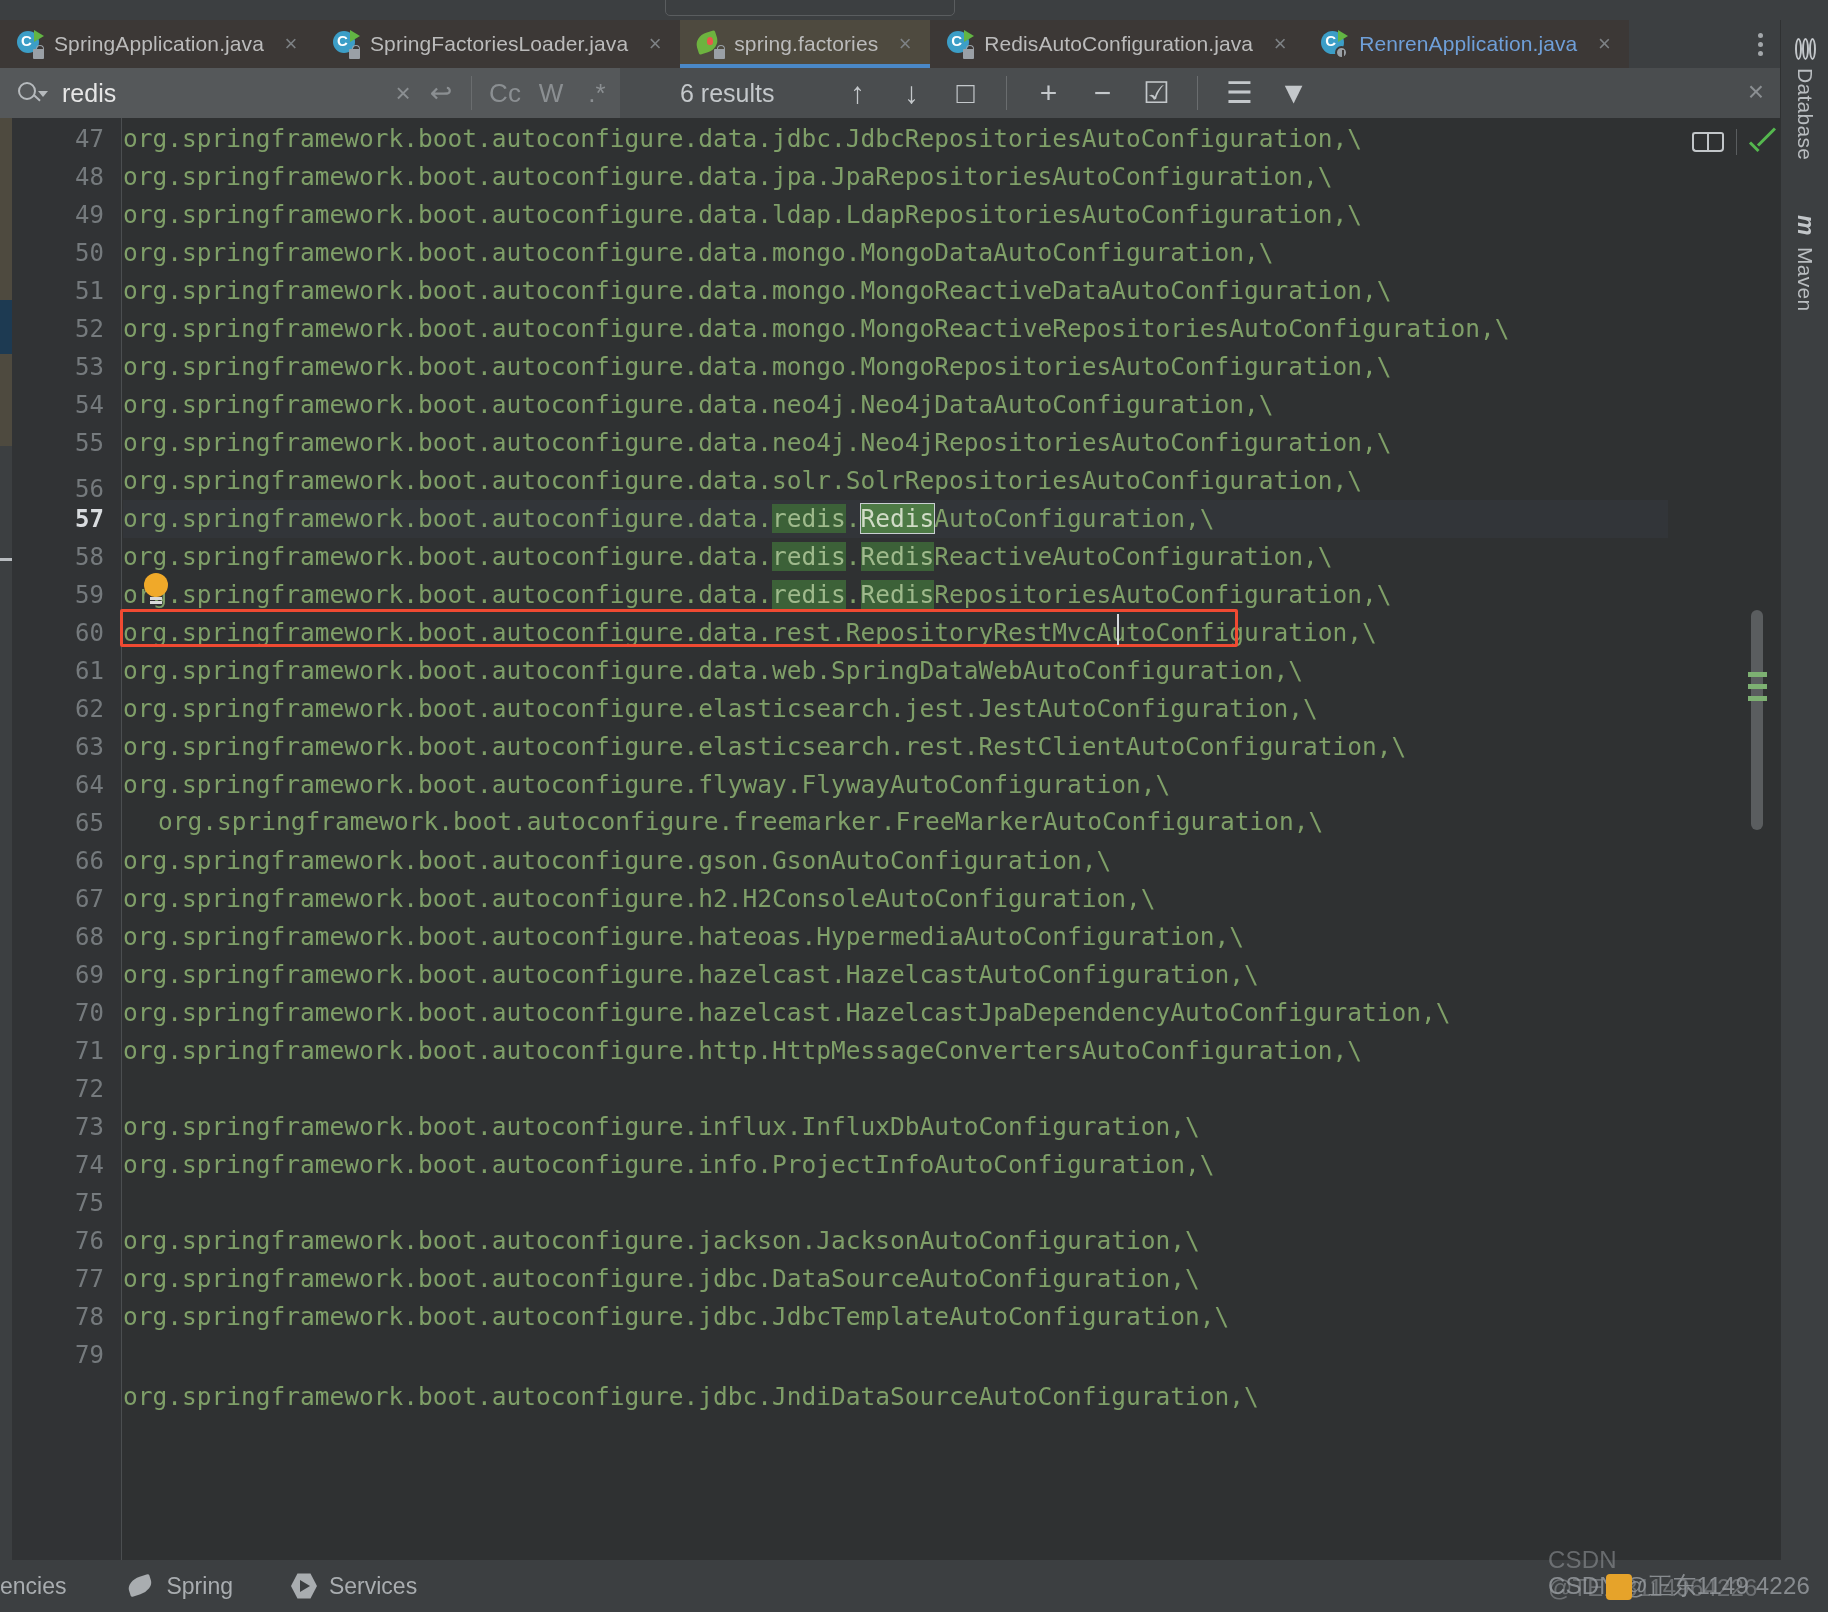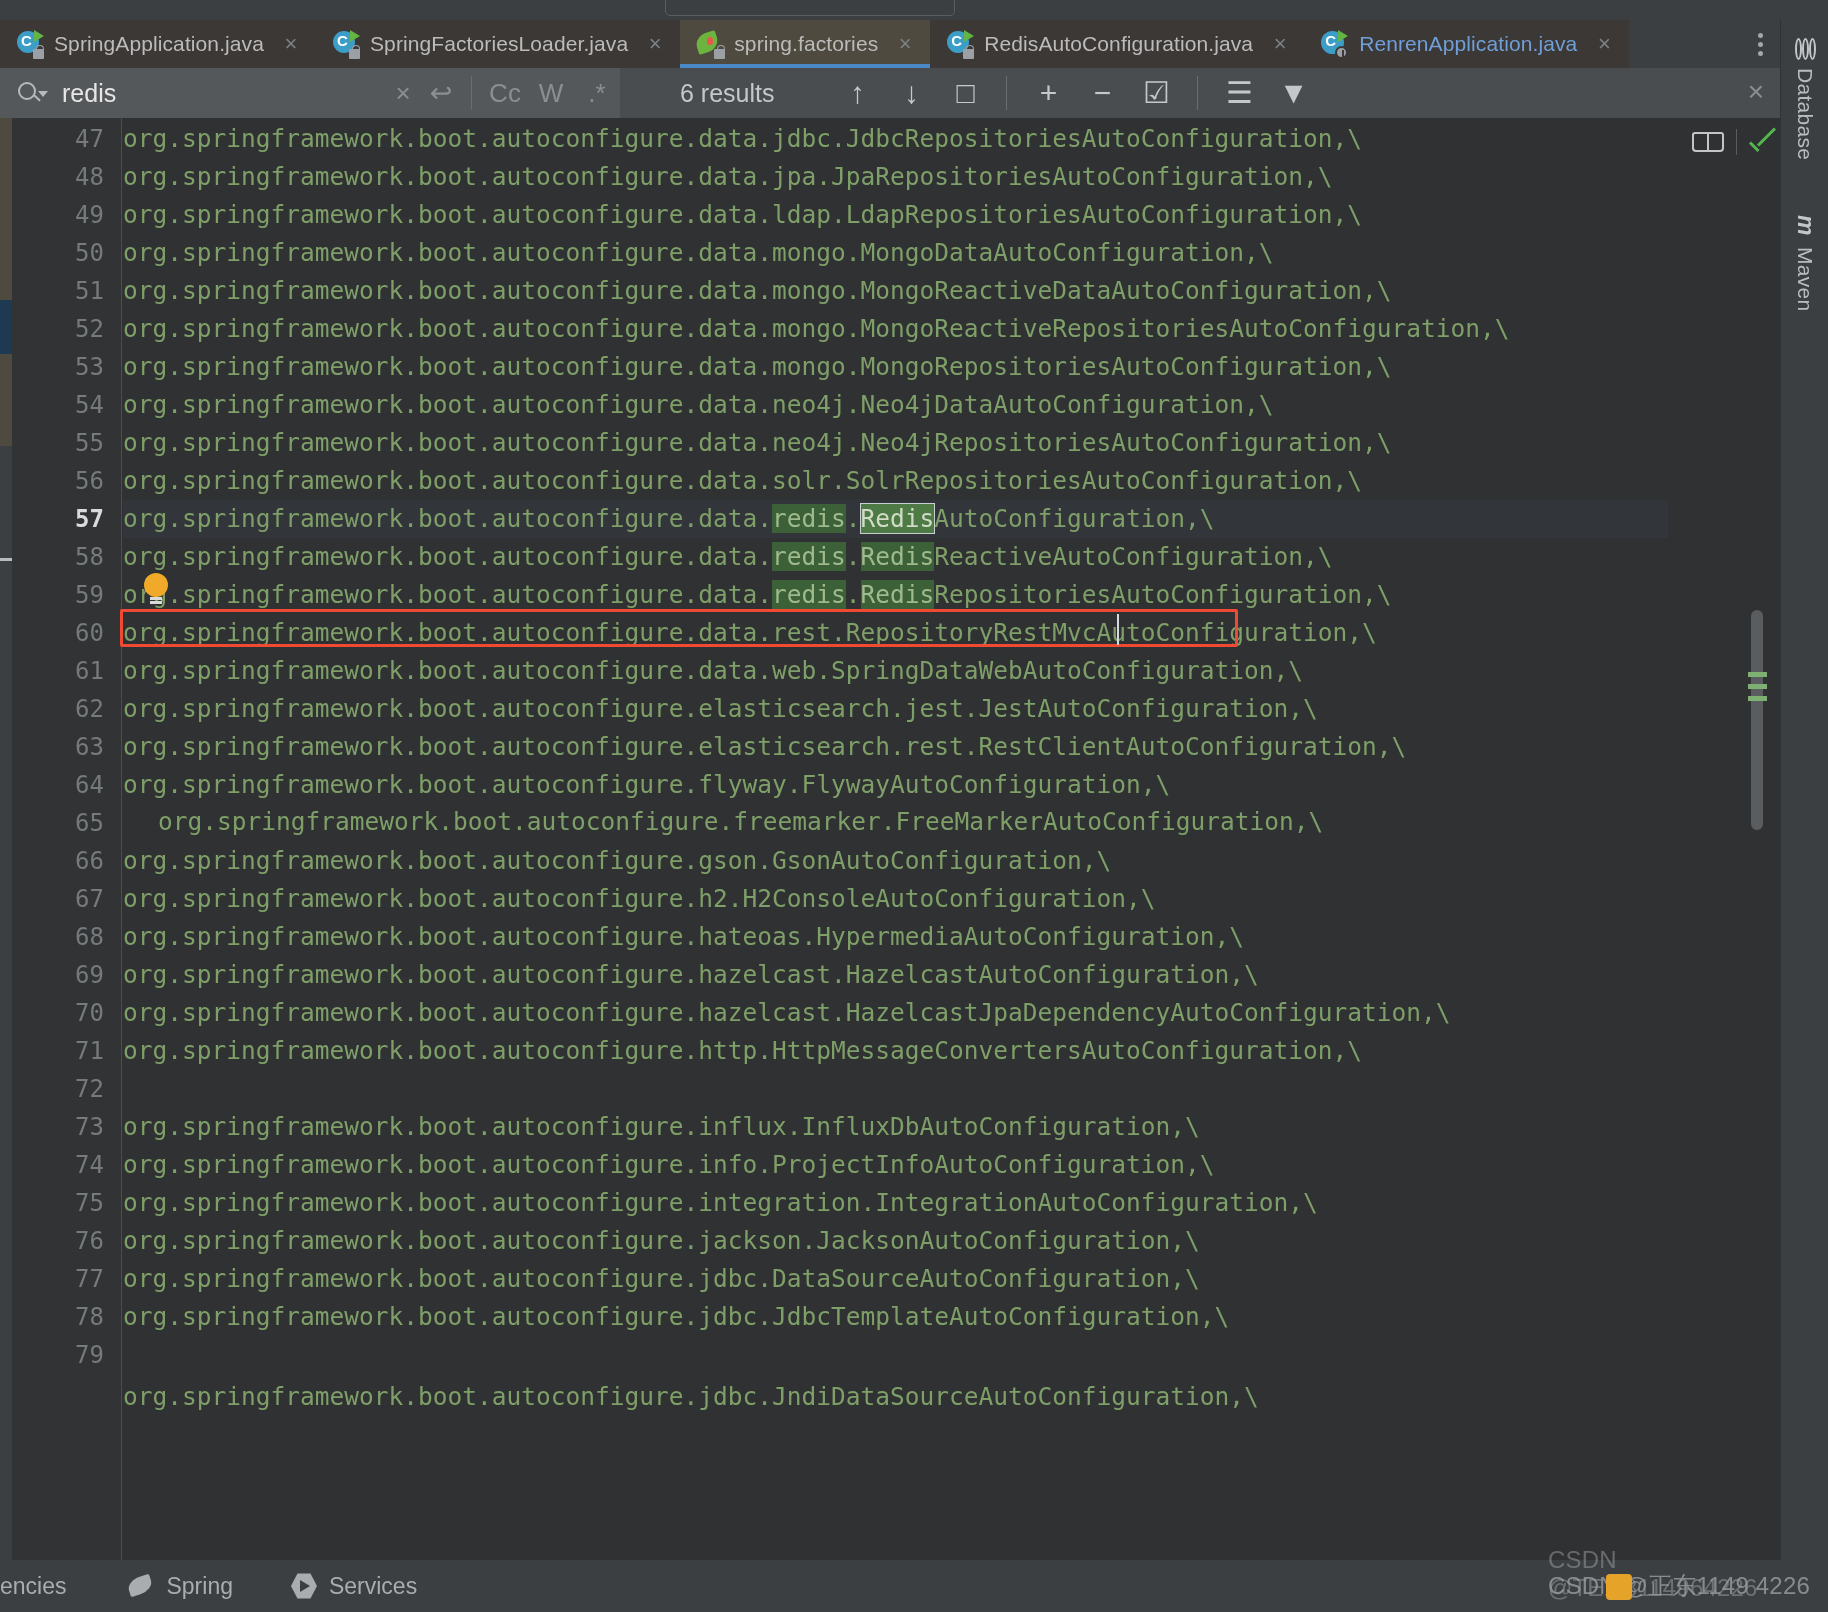--- a/index.html
+++ b/index.html
@@ -420,21 +420,21 @@
     <div class="gutter">
         <div class="gline" style="top: 2px;">47</div>
         <div class="gline" style="top: 40px;">48</div>
         <div class="gline" style="top: 78px;">49</div>
         <div class="gline" style="top: 116px;">50</div>
         <div class="gline" style="top: 154px;">51</div>
         <div class="gline" style="top: 192px;">52</div>
         <div class="gline" style="top: 230px;">53</div>
         <div class="gline" style="top: 268px;">54</div>
         <div class="gline" style="top: 306px;">55</div>
-        <div class="gline" style="top: 344px;">56</div>
+        <div class="gline" style="top: 352px;">56</div>
         <div class="gline current" style="top: 382px;">57</div>
         <div class="gline" style="top: 420px;">58</div>
         <div class="gline" style="top: 458px;">59</div>
         <div class="gline" style="top: 496px;">60</div>
         <div class="gline" style="top: 534px;">61</div>
         <div class="gline" style="top: 572px;">62</div>
         <div class="gline" style="top: 610px;">63</div>
         <div class="gline" style="top: 648px;">64</div>
         <div class="gline" style="top: 686px;">65</div>
         <div class="gline" style="top: 724px;">66</div>
@@ -473,21 +473,20 @@
         <div class="cline" style="top: 648px;">org.springframework.boot.autoconfigure.flyway.FlywayAutoConfiguration,\</div>
         <div class="cline" style="top: 685px; padding-left: 35px;">org.springframework.boot.autoconfigure.freemarker.FreeMarkerAutoConfiguration,\</div>
         <div class="cline" style="top: 724px;">org.springframework.boot.autoconfigure.gson.GsonAutoConfiguration,\</div>
         <div class="cline" style="top: 762px;">org.springframework.boot.autoconfigure.h2.H2ConsoleAutoConfiguration,\</div>
         <div class="cline" style="top: 800px;">org.springframework.boot.autoconfigure.hateoas.HypermediaAutoConfiguration,\</div>
         <div class="cline" style="top: 838px;">org.springframework.boot.autoconfigure.hazelcast.HazelcastAutoConfiguration,\</div>
         <div class="cline" style="top: 876px;">org.springframework.boot.autoconfigure.hazelcast.HazelcastJpaDependencyAutoConfiguration,\</div>
         <div class="cline" style="top: 914px;">org.springframework.boot.autoconfigure.http.HttpMessageConvertersAutoConfiguration,\</div>
         <div class="cline" style="top: 990px;">org.springframework.boot.autoconfigure.influx.InfluxDbAutoConfiguration,\</div>
         <div class="cline" style="top: 1028px;">org.springframework.boot.autoconfigure.info.ProjectInfoAutoConfiguration,\</div>
-        <div class="cline" style="top: 1066px;">org.springframework.boot.autoconfigure.integration.IntegrationAutoConfiguration,\</div>
         <div class="cline" style="top: 1104px;">org.springframework.boot.autoconfigure.jackson.JacksonAutoConfiguration,\</div>
         <div class="cline" style="top: 1142px;">org.springframework.boot.autoconfigure.jdbc.DataSourceAutoConfiguration,\</div>
         <div class="cline" style="top: 1180px;">org.springframework.boot.autoconfigure.jdbc.JdbcTemplateAutoConfiguration,\</div>
         <div class="cline" style="top: 1218px; margin-top: 42px;">org.springframework.boot.autoconfigure.jdbc.JndiDataSourceAutoConfiguration,\</div>
       </div>
 
     <div class="found-box"></div>
     <div class="caret-bar"></div>
 
     <div class="bulb">

